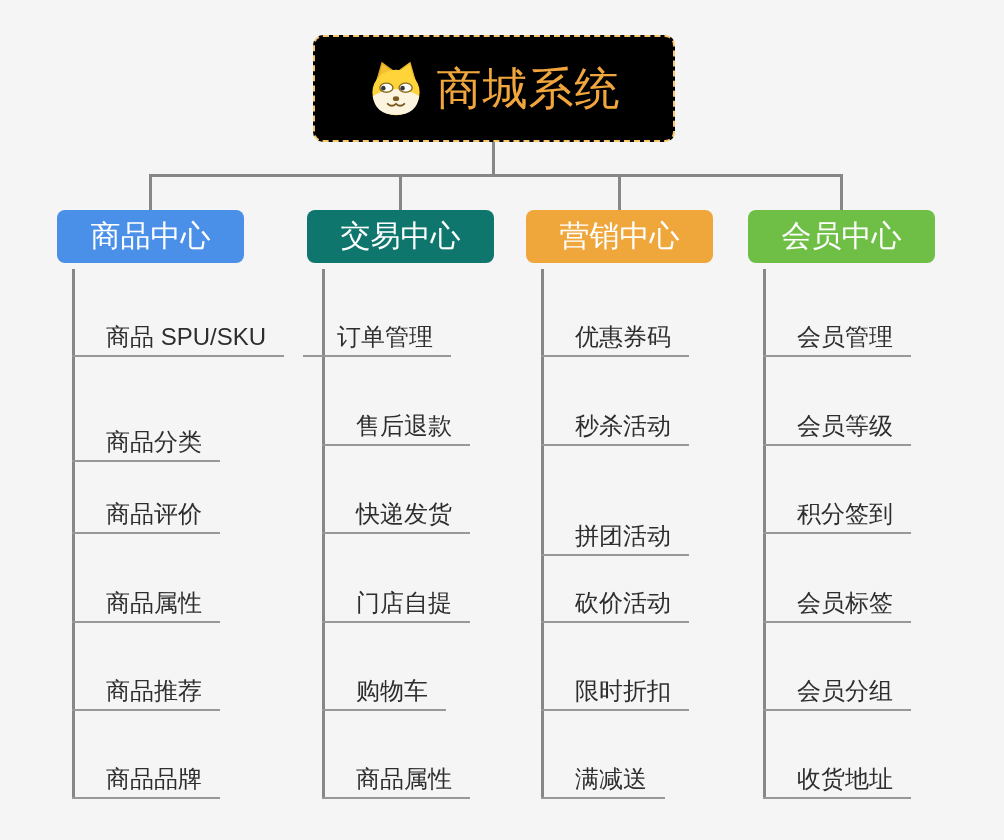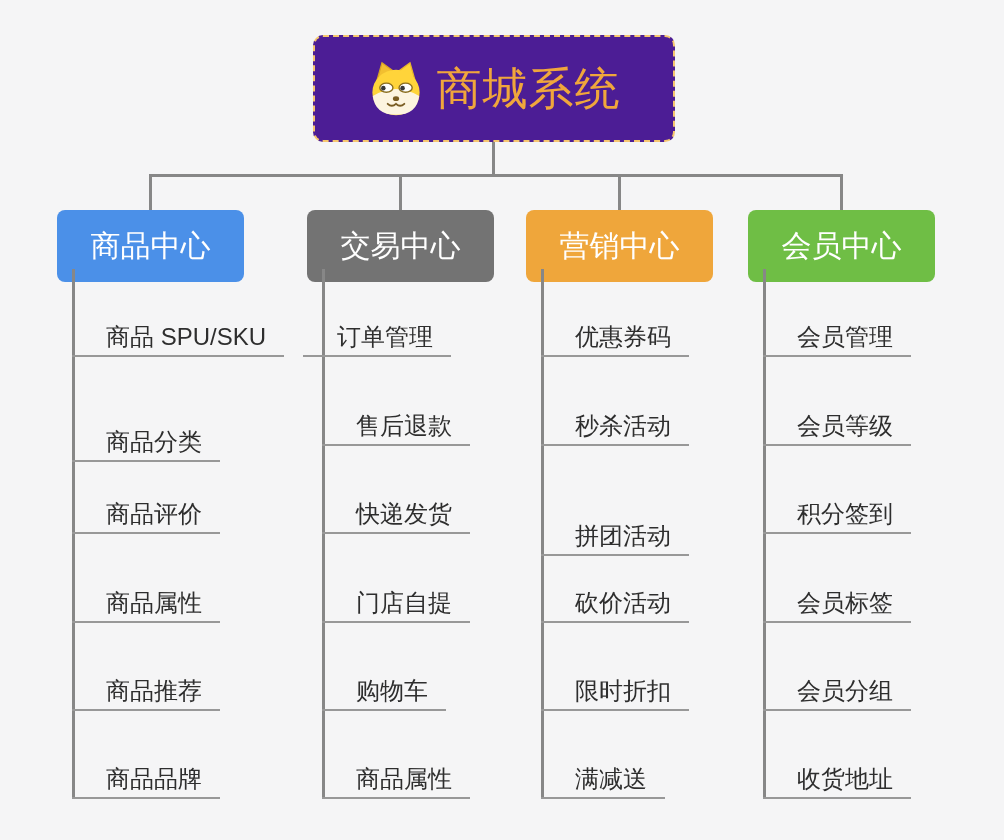--- a/index.html
+++ b/index.html
@@ -12,21 +12,21 @@
     width:1004px;
     height:840px;
     background:#f5f5f6;
     overflow:hidden;
   }
   
   .root-node{
     position:absolute;
     left:313px; top:35px;
     width:362px; height:107px;
-    background:#4c1d95;
+    background:#000000;
     border:2px dashed #f6c76f;
     border-radius:10px;
     box-sizing:border-box;
     display:flex;
     align-items:center;
     justify-content:center;
     gap:13px;
     font-family:Liberation Serif, serif;
   }
   .root-title{
@@ -39,21 +39,21 @@
   .root-icon{ width:56px; height:56px; flex:0 0 auto; }
   
   .conn{ position:absolute; background:#878787; }
   .conn-stem{ left:492px; top:142px; width:3px; height:33px; }
   .conn-bar{ left:150px; top:174px; width:693px; height:3px; border-radius:2px; }
   .conn-drop{ top:174px; width:3px; height:37px; }
   
   .pill{
     position:absolute;
     top:210px;
-    width:187px; height:72px;
+    width:187px; height:53px;
     border-radius:8px;
     display:flex;
     align-items:center;
     justify-content:center;
     cursor:pointer;
   }
   .pill-label{
     color:#ffffff;
     font-size:30px;
     white-space:nowrap;
@@ -126,21 +126,21 @@
         <div class="child" style="left: 72px; top: 675px;">
     <span>商品推荐</span>
   </div>
         <div class="child" style="left: 72px; top: 763px;">
     <span>商品品牌</span>
   </div>
       </div>
 
   <div class="branch-group">
     <div class="conn conn-drop" style="left: 399px;"></div>
-    <div class="pill" style="left: 307px; background: #737373;">
+    <div class="pill" style="left: 307px; background: #0f766e;">
       <span class="pill-label">交易中心</span>
     </div>
     <div class="vline" style="left: 322px; height: 530px;"></div>
   <div class="child" style="left: 303px; top: 321px;">
     <span>订单管理</span>
   </div>
         <div class="child" style="left: 322px; top: 410px;">
     <span>售后退款</span>
   </div>
         <div class="child" style="left: 322px; top: 498px;">

